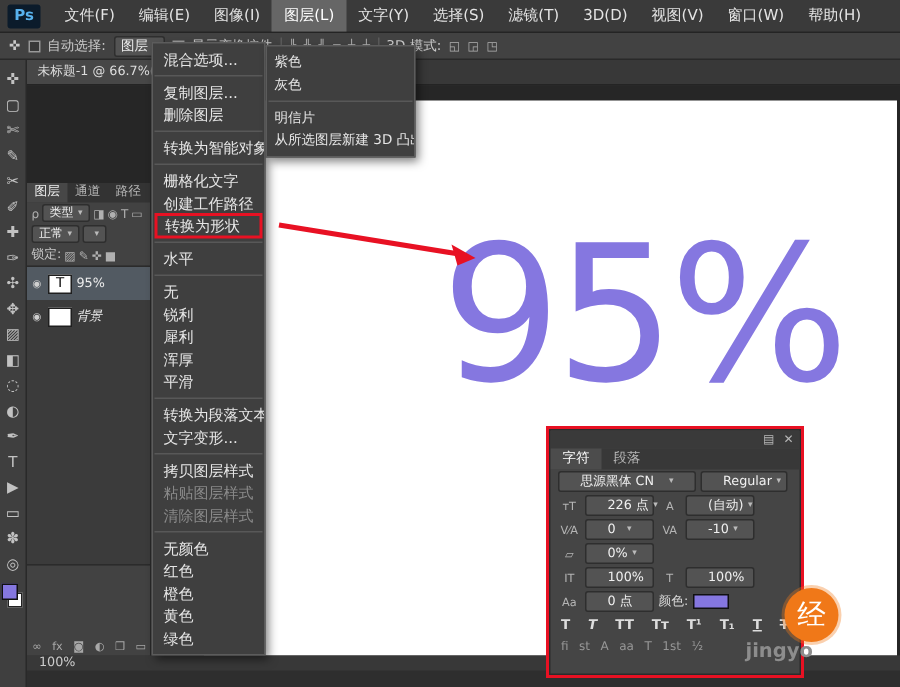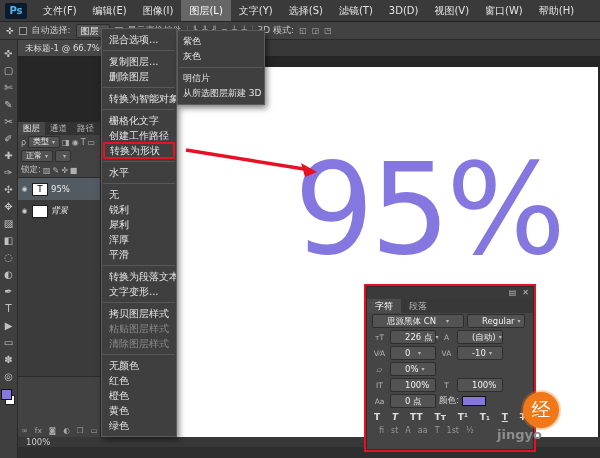--- a/index.html
+++ b/index.html
@@ -70,21 +70,21 @@
     justify-content:space-around;color:#a8a8a8;font-size:7.5px}
 
   
   .layermenu{position:absolute;left:101px;top:28px;width:76px;max-height:430px;background:#3f3f3f;
     border:1px solid #5c5c5c;box-shadow:2px 3px 6px rgba(0,0,0,.5);z-index:5;padding:3px 0;overflow:hidden}
   .mi{display:flex;align-items:center;height:15px;font-size:10px;color:#e6e6e6;
     padding-left:7px;white-space:nowrap;overflow:hidden}
   .mi.disabled{color:#8a8a8a}
   .mi.boxed{border:2px solid #e81123;height:17px;margin:-1px 1px;padding-left:5px}
   .msep{border-top:1px solid #585858;margin:3px 1px}
-  .submenu{position:absolute;left:177px;top:30px;width:88px;background:#3f3f3f;
+  .submenu{position:absolute;left:177px;top:30px;width:100px;background:#3f3f3f;
     border:1px solid #5c5c5c;box-shadow:2px 3px 6px rgba(0,0,0,.5);z-index:5;padding:3px 0;overflow:hidden}
   .submenu .mi{font-size:9px;padding-left:5px}
 
   
   .annotbox{position:absolute;left:364px;top:284px;width:172px;height:168px;
     border:2px solid #e81123;z-index:6}
   .charpanel{width:100%;height:100%;background:#454545;border:1px solid #2c2c2c;overflow:hidden}
   .cp-title{height:12px;background:#3a3a3a;display:flex;justify-content:flex-end;
     gap:6px;padding:0 4px;align-items:center}
   .cp-title span{font-size:8px;color:#b9b9b9;line-height:12px}
@@ -95,21 +95,21 @@
   .cp-icon{font-size:7.5px;color:#b5b5b5;width:15px;text-align:center;white-space:nowrap}
   .cp-box{background:#535353;border:1px solid #2e2e2e;border-radius:2px;font-size:8.5px;
     color:#f0f0f0;padding:0 14px;line-height:12px;display:inline-flex;align-items:center;
     justify-content:space-between;white-space:nowrap}
   .w-lg{width:92px}.w-md{width:58px}.w-sm{width:46px}
   .cp-label{font-size:8.5px;color:#d8d8d8;white-space:nowrap}
   .swatch{width:24px;height:10px;background:#8577e0;border:1px solid #101010}
   .cp-styles{display:flex;justify-content:space-between;padding:0 7px;height:15px;align-items:center}
   .tbtn{font-size:9px;color:#ddd;font-weight:bold}
   .tbtn.it{font-style:italic}.tbtn.un{text-decoration:underline}.tbtn.st{text-decoration:line-through}
-  .cp-ot{display:flex;gap:7px;padding:0 12px;color:#979797;font-size:8px;align-items:center;height:13px}
+  .cp-ot{display:flex;gap:7px;padding:0 7px;color:#979797;font-size:8px;align-items:center;height:13px}
 
   
   .arrowsvg{position:absolute;left:0;top:0;z-index:10;pointer-events:none}
   .wm{position:absolute;left:495px;top:392px;width:72px;height:54px;z-index:11}
   .wm-circle{position:absolute;right:8px;top:0;width:36px;height:36px;border-radius:50%;
     background:#f07818;display:flex;align-items:center;justify-content:center;
     color:#fff;font-size:19px;box-shadow:0 0 0 2px rgba(240,120,24,.35)}
   .wm-text{position:absolute;left:2px;bottom:4px;font-size:13px;color:#8d8d8d;font-weight:bold;}
 </style>
 </head>

